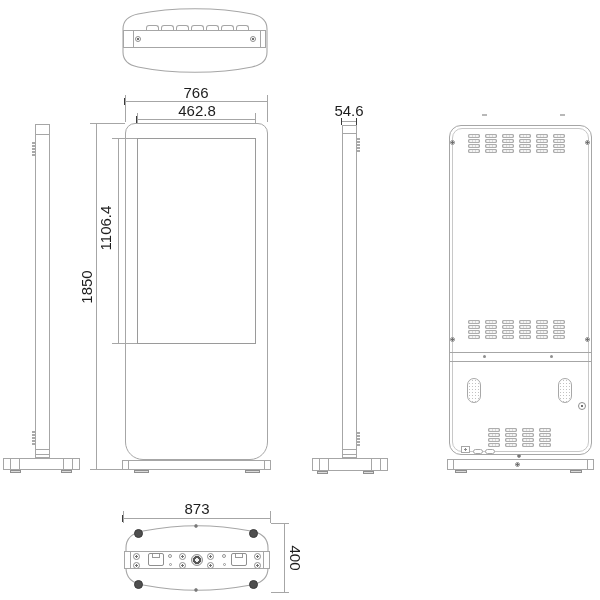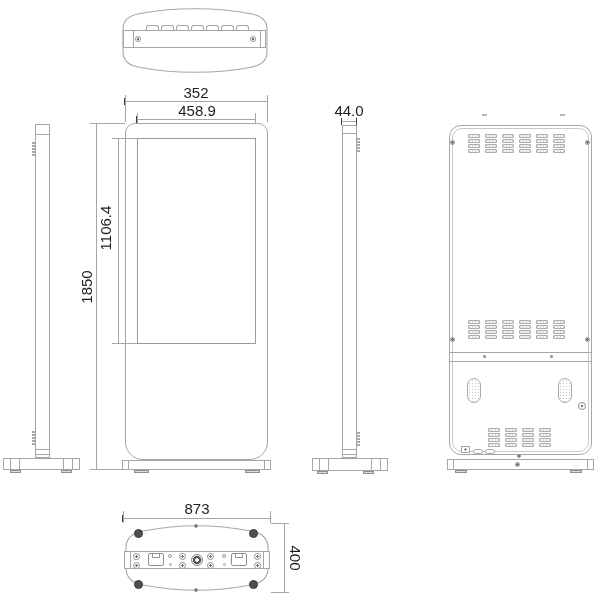--- a/index.html
+++ b/index.html
@@ -55,28 +55,28 @@
       <div class="notch"></div>
       <div class="notch"></div>
       <div class="notch"></div>
     </div>
   <div class="box" style="left:123px;top:30px;width:143px;height:18px;"></div>
   <div class="ln" style="left:133px;top:30px;width:1px;height:18px;"></div>
   <div class="ln" style="left:260px;top:30px;width:1px;height:18px;"></div>
   <div class="screw" style="left:135px;top:36px;width:6px;height:6px;"></div>
   <div class="screw" style="left:250px;top:36px;width:6px;height:6px;"></div>
 
-  <div class="dim" style="left:178px;top:85px;width:36px;">352</div>
+  <div class="dim" style="left:178px;top:85px;width:36px;">766</div>
   <div class="ln" style="left:125px;top:101px;width:143px;height:1px;"></div>
   <div class="tickv" style="left:124px;top:98px;"></div>
   <div class="tickv" style="left:267px;top:98px;"></div>
   <div class="ln" style="left:125px;top:95px;width:1px;height:27px;"></div>
   <div class="ln" style="left:267px;top:95px;width:1px;height:27px;"></div>
 
-  <div class="dim" style="left:175px;top:103px;width:44px;">458.9</div>
+  <div class="dim" style="left:175px;top:103px;width:44px;">462.8</div>
   <div class="ln" style="left:137px;top:119px;width:119px;height:1px;"></div>
   <div class="tickv" style="left:136px;top:116px;"></div>
   <div class="tickv" style="left:255px;top:116px;"></div>
   <div class="ln" style="left:137px;top:113px;width:1px;height:24px;"></div>
   <div class="ln" style="left:255px;top:113px;width:1px;height:24px;"></div>
 
   <div class="box" style="left:125px;top:123px;width:143px;height:337px;border-radius:10px 10px 18px 18px;"></div>
   <div class="box" style="left:137px;top:138px;width:119px;height:206px;border-color:#9a9a9a;"></div>
   <div class="box" style="left:122px;top:460px;width:149px;height:10px;"></div>
   <div class="ln" style="left:128px;top:460px;width:1px;height:10px;"></div>
@@ -117,21 +117,21 @@
   <div class="ln" style="left:35px;top:449px;width:15px;height:1px;"></div>
   <div class="ln" style="left:35px;top:454px;width:15px;height:1px;"></div>
   <div class="box" style="left:3px;top:458px;width:77px;height:12px;"></div>
   <div class="ln" style="left:10px;top:458px;width:1px;height:12px;"></div>
   <div class="ln" style="left:19px;top:458px;width:1px;height:12px;"></div>
   <div class="ln" style="left:63px;top:458px;width:1px;height:12px;"></div>
   <div class="ln" style="left:72px;top:458px;width:1px;height:12px;"></div>
   <div class="foot" style="left:10px;top:470px;width:11px;"></div>
   <div class="foot" style="left:61px;top:470px;width:11px;"></div>
 
-  <div class="dim" style="left:327px;top:103px;width:44px;">44.0</div>
+  <div class="dim" style="left:327px;top:103px;width:44px;">54.6</div>
   <div class="ln" style="left:342px;top:121px;width:15px;height:1px;"></div>
   <div class="tickv" style="left:341px;top:118px;"></div>
   <div class="tickv" style="left:356px;top:118px;"></div>
   <div class="box" style="left:342px;top:125px;width:15px;height:333px;"></div>
   <div class="ln" style="left:342px;top:133px;width:15px;height:1px;"></div>
   <div class="sideticks" style="left:357px;top:138px;">
     <div class="sidetick"></div>
   <div class="sidetick"></div>
       <div class="sidetick"></div>
       <div class="sidetick"></div>

